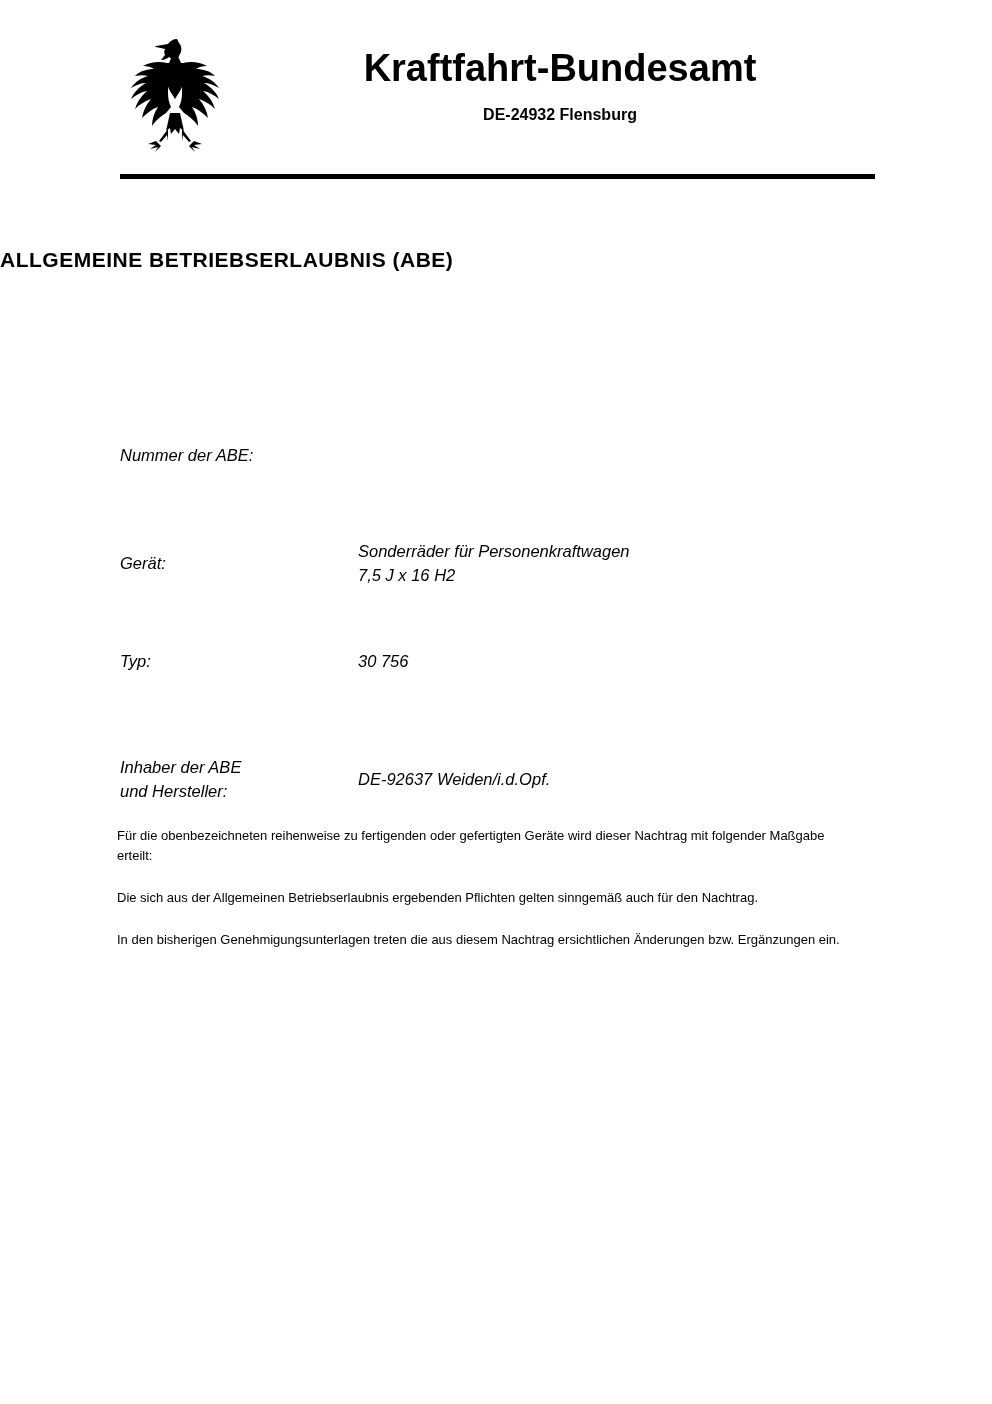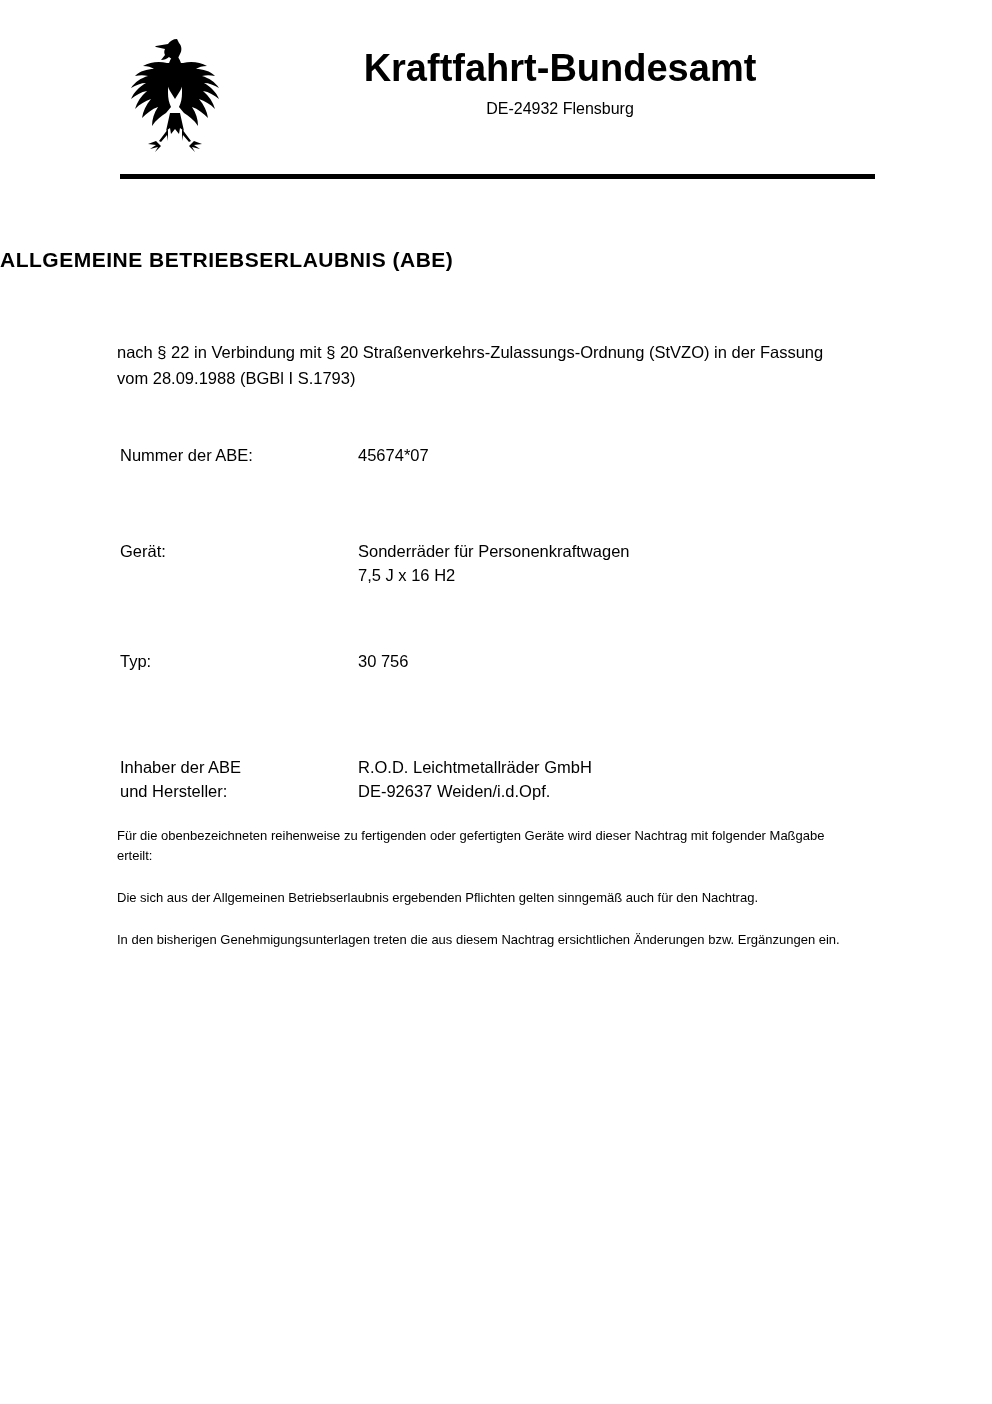--- a/index.html
+++ b/index.html
@@ -50,22 +50,22 @@
 
   .org-title {
     font-size: 38px;
     font-weight: bold;
     letter-spacing: 0px;
     line-height: 1.1;
   }
 
   .org-sub {
     font-size: 16px;
-    font-weight: normal;
-    margin-top: 10px;
+    font-weight: bold;
+    margin-top: 16px;
   }
 
   .rule {
     position: absolute;
     left: 120px;
     top: 174px;
     width: 755px;
     height: 5px;
     background: #000000;
   }
@@ -95,21 +95,22 @@
   
   .fields {
     position: absolute;
     left: 120px;
     top: 444px;
     width: 760px;
   }
 
   .field-row {
     display: flex;
-    align-items: flex-start;
+    align-items: center;
+    font-style: italic;
   }
 
   .field-label {
     width: 238px;
     flex: 0 0 238px;
     font-size: 16.5px;
     line-height: 1.45;
   }
 
   .field-value {
@@ -173,27 +174,25 @@
     <div class="header-titles">
       <div class="org-title">Kraftfahrt-Bundesamt</div>
       <div class="org-sub">DE-24932 Flensburg</div>
     </div>
   </div>
 
   <div class="rule"></div>
 
   <div class="doc-title">ALLGEMEINE  BETRIEBSERLAUBNIS  (ABE)</div>
 
-  <div class="legal">nach § 22 in Verbindung mit § 20 Straßenverkehrs-Zulassungs-Ordnung (StVZO) in der Fassung vom 28.09.1988 (BGBl I S.1793)</div>
 
   <div class="fields">
 
     <div class="field-row">
       <div class="field-label">Nummer der ABE:</div>
-      <div class="field-value">45674*07</div>
     </div>
 
     <div class="gap-lg"></div>
 
     <div class="field-row">
       <div class="field-label">Gerät:</div>
       <div class="field-value">
         <div>Sonderräder für Personenkraftwagen</div>
         <div>7,5 J x 16 H2</div>
       </div>
@@ -207,21 +206,20 @@
     </div>
 
     <div class="gap-xl"></div>
 
     <div class="field-row">
       <div class="field-label">
         <div>Inhaber der ABE</div>
         <div>und Hersteller:</div>
       </div>
       <div class="field-value">
-        <div>R.O.D. Leichtmetallräder GmbH</div>
         <div>DE-92637 Weiden/i.d.Opf.</div>
       </div>
     </div>
 
   </div>
 
   <div class="body-text">
     <p>Für die obenbezeichneten reihenweise zu fertigenden oder gefertigten Geräte wird dieser Nachtrag mit folgender Maßgabe erteilt:</p>
     <p>Die sich aus der Allgemeinen Betriebserlaubnis ergebenden Pflichten gelten sinngemäß auch für den Nachtrag.</p>
     <p>In den bisherigen Genehmigungsunterlagen treten die aus diesem Nachtrag ersichtlichen Änderungen bzw. Ergänzungen ein.</p>

